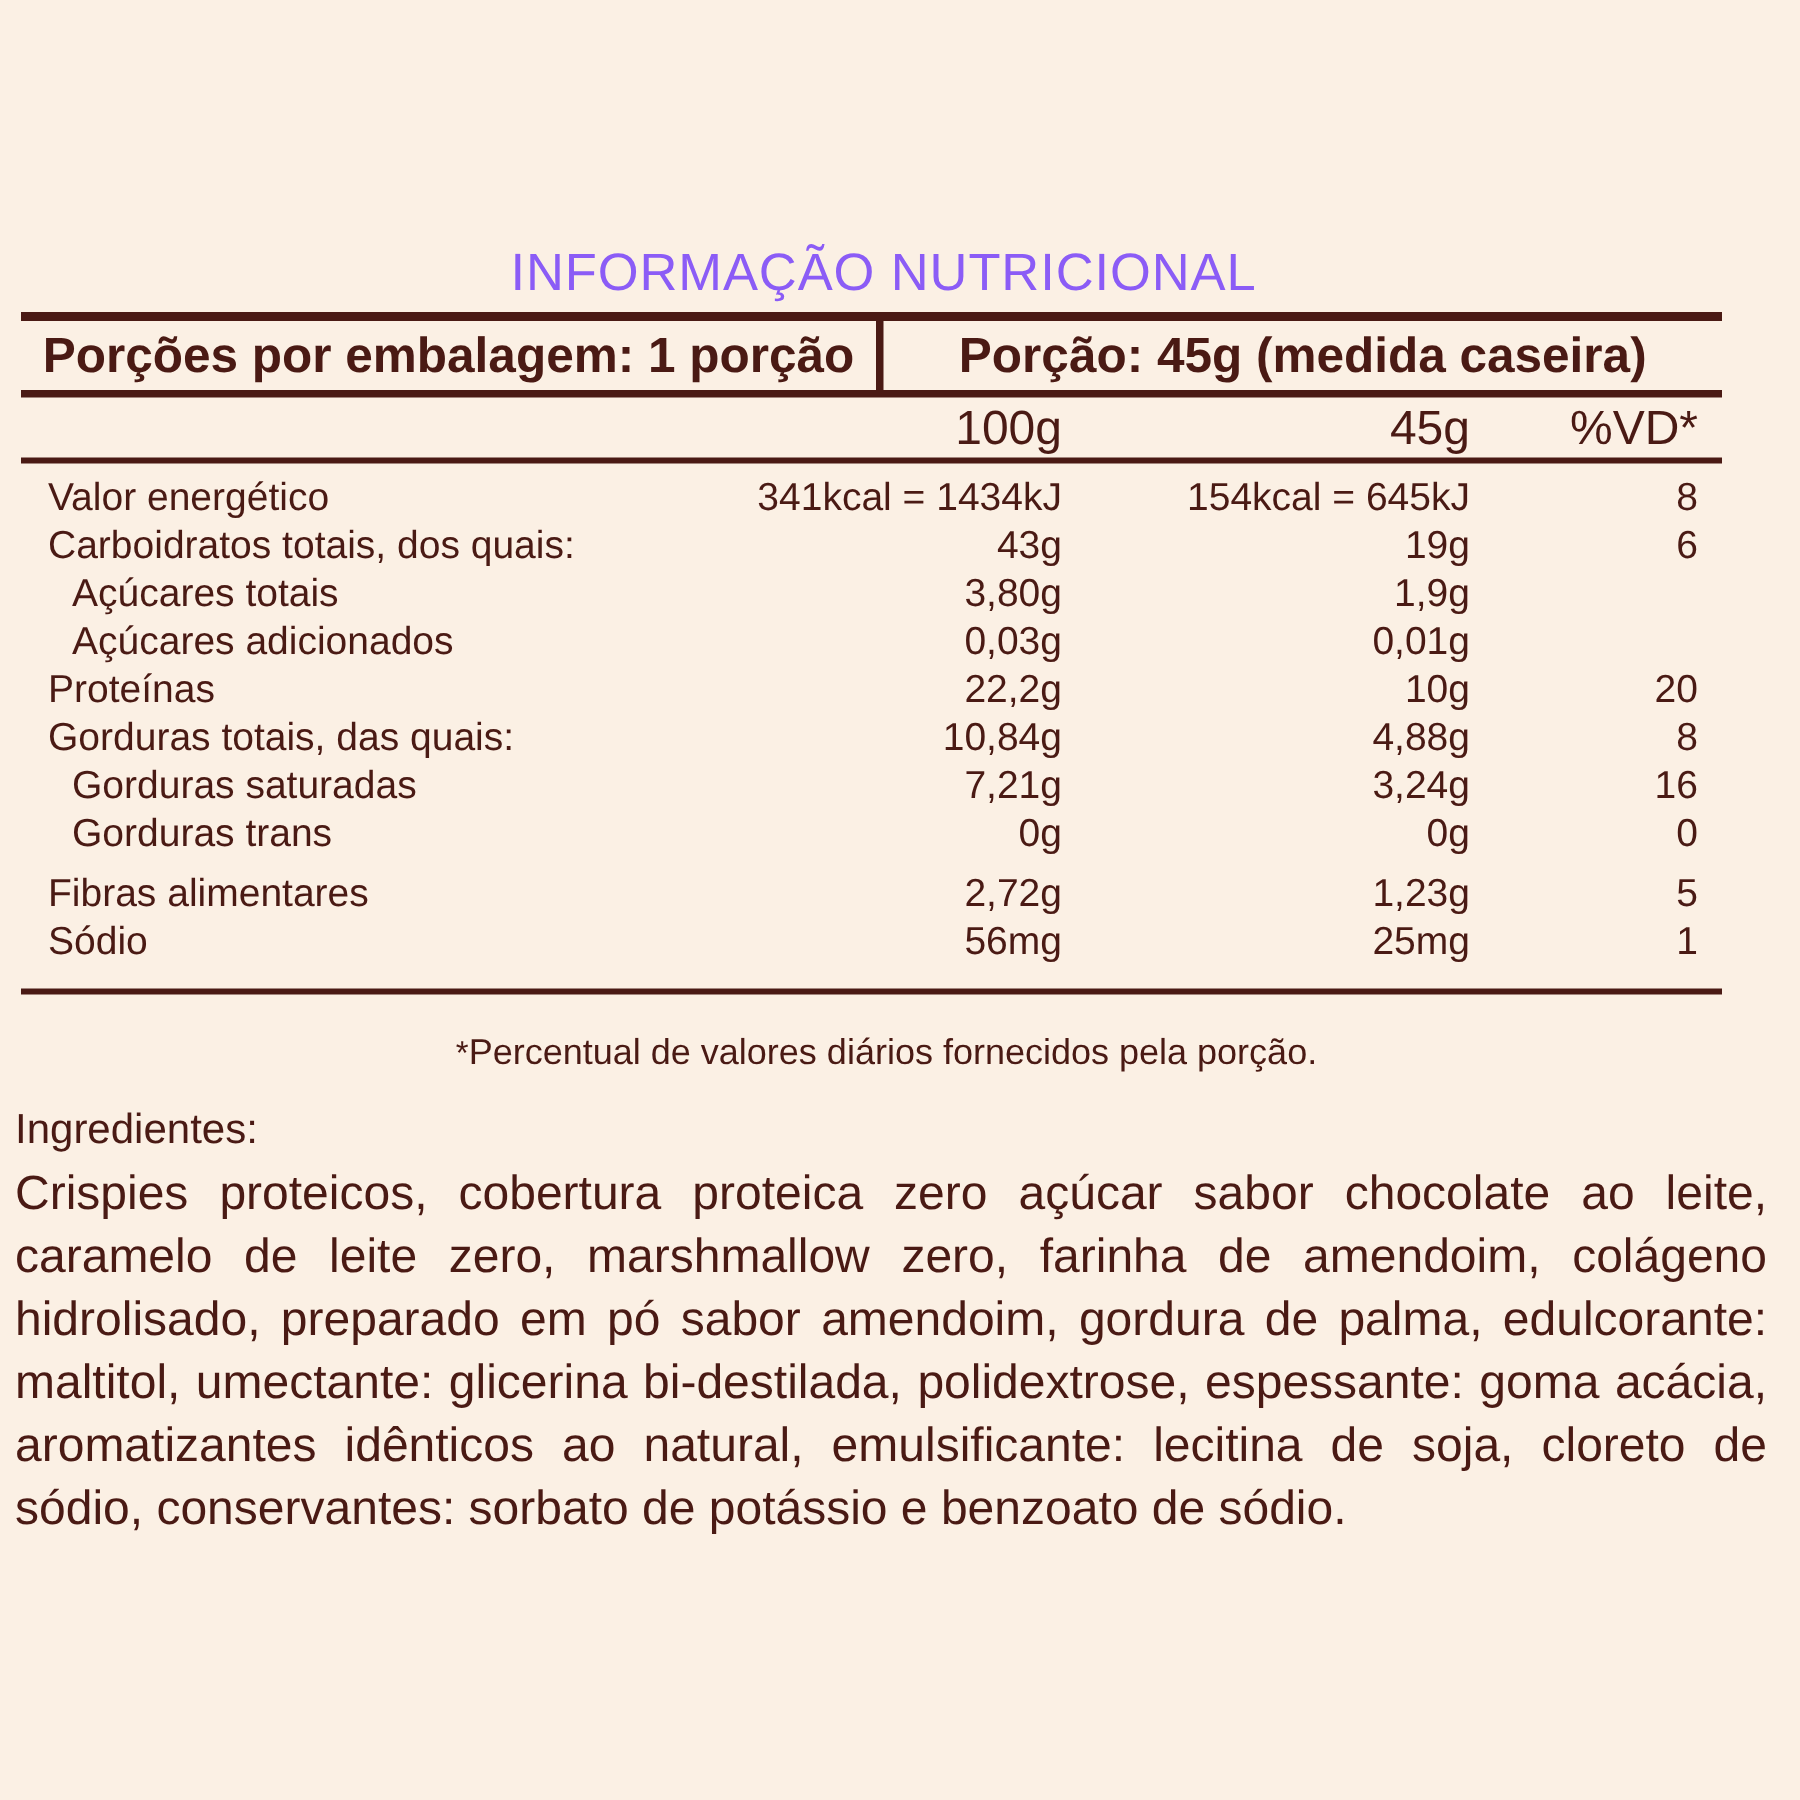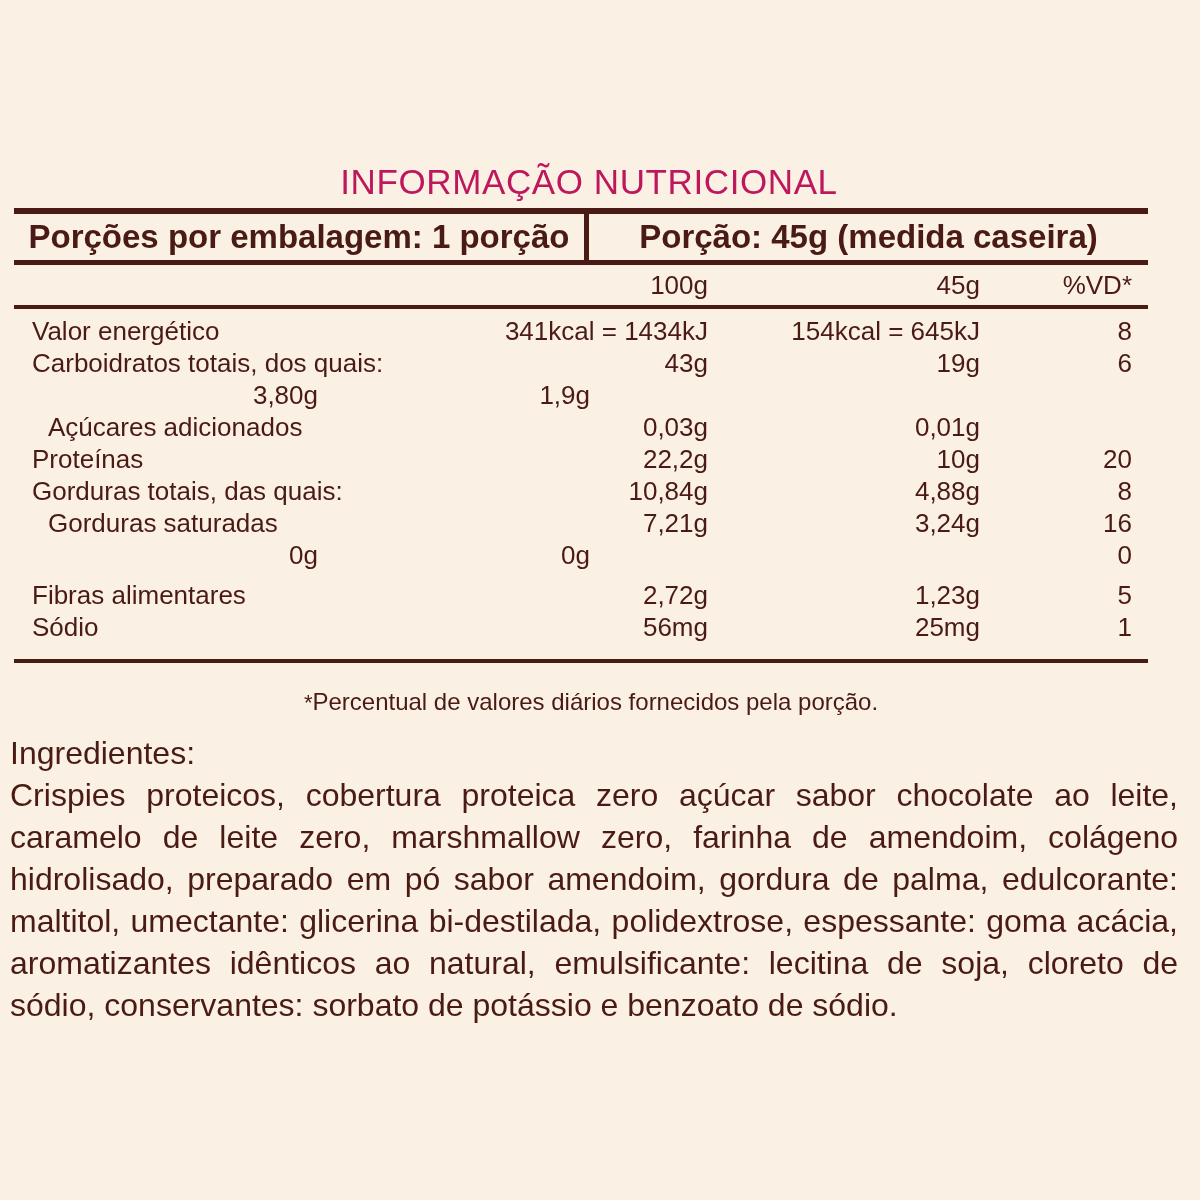--- a/index.html
+++ b/index.html
@@ -34,21 +34,21 @@
   }
 
   .panel-title {
     text-align: center;
     font-size: 35px;
     font-weight: 400;
     letter-spacing: 0.6px;
     line-height: 44px;
     margin: 0 0 4px 0;
     padding-left: 16px;
-    color: #be185d;
+    color: #8b5cf6;
   }
 
   .rule {
     background: #4a1a14;
     width: 100%;
   }
   .rule-thick { height: 6px; }
   .rule-med   { height: 5px; }
   .rule-thin  { height: 4px; }
 
@@ -76,21 +76,21 @@
   }
   .serving-cell.right {
     flex: 1;
   }
 
   
   .colhead-row {
     display: flex;
     height: 40px;
     align-items: center;
-    font-size: 26px;
+    font-size: 32px;
   }
   .spacer-col { width: 390px; }
   .col-100g {
     width: 314px;
     text-align: right;
     padding-right: 10px;
     box-sizing: border-box;
   }
   .col-45g {
     width: 272px;
@@ -159,21 +159,21 @@
   .footnote .star { font-size: 22px; }
 
   
   .ingredients-block {
     position: absolute;
     left: 10px;
     top: 732px;
     width: 1168px;
   }
   .ingredients-heading {
-    font-size: 32px;
+    font-size: 28px;
     line-height: 42px;
     margin: 0;
     font-weight: 400;
   }
   .ingredients-body {
     font-size: 32px;
     line-height: 42px;
     margin: 0;
     text-align: justify;
     text-justify: inter-word;
@@ -214,20 +214,21 @@
           <div class="nutrient-val-45">154kcal = 645kJ</div>
           <div class="nutrient-vd">8</div>
         </div>
         <div class="nutrient-row">
           <div class="nutrient-name">Carboidratos totais, dos quais:</div>
           <div class="nutrient-val-100">43g</div>
           <div class="nutrient-val-45">19g</div>
           <div class="nutrient-vd">6</div>
         </div>
         <div class="nutrient-row">
+          <div class="nutrient-name indent">Açúcares totais</div>
           <div class="nutrient-val-100">3,80g</div>
           <div class="nutrient-val-45">1,9g</div>
           <div class="nutrient-vd"></div>
         </div>
         <div class="nutrient-row">
           <div class="nutrient-name indent">Açúcares adicionados</div>
           <div class="nutrient-val-100">0,03g</div>
           <div class="nutrient-val-45">0,01g</div>
           <div class="nutrient-vd"></div>
         </div>
@@ -243,20 +244,21 @@
           <div class="nutrient-val-45">4,88g</div>
           <div class="nutrient-vd">8</div>
         </div>
         <div class="nutrient-row">
           <div class="nutrient-name indent">Gorduras saturadas</div>
           <div class="nutrient-val-100">7,21g</div>
           <div class="nutrient-val-45">3,24g</div>
           <div class="nutrient-vd">16</div>
         </div>
         <div class="nutrient-row">
+          <div class="nutrient-name indent">Gorduras trans</div>
           <div class="nutrient-val-100">0g</div>
           <div class="nutrient-val-45">0g</div>
           <div class="nutrient-vd">0</div>
         </div>
         <div class="nutrient-row gap-before">
           <div class="nutrient-name">Fibras alimentares</div>
           <div class="nutrient-val-100">2,72g</div>
           <div class="nutrient-val-45">1,23g</div>
           <div class="nutrient-vd">5</div>
         </div>

